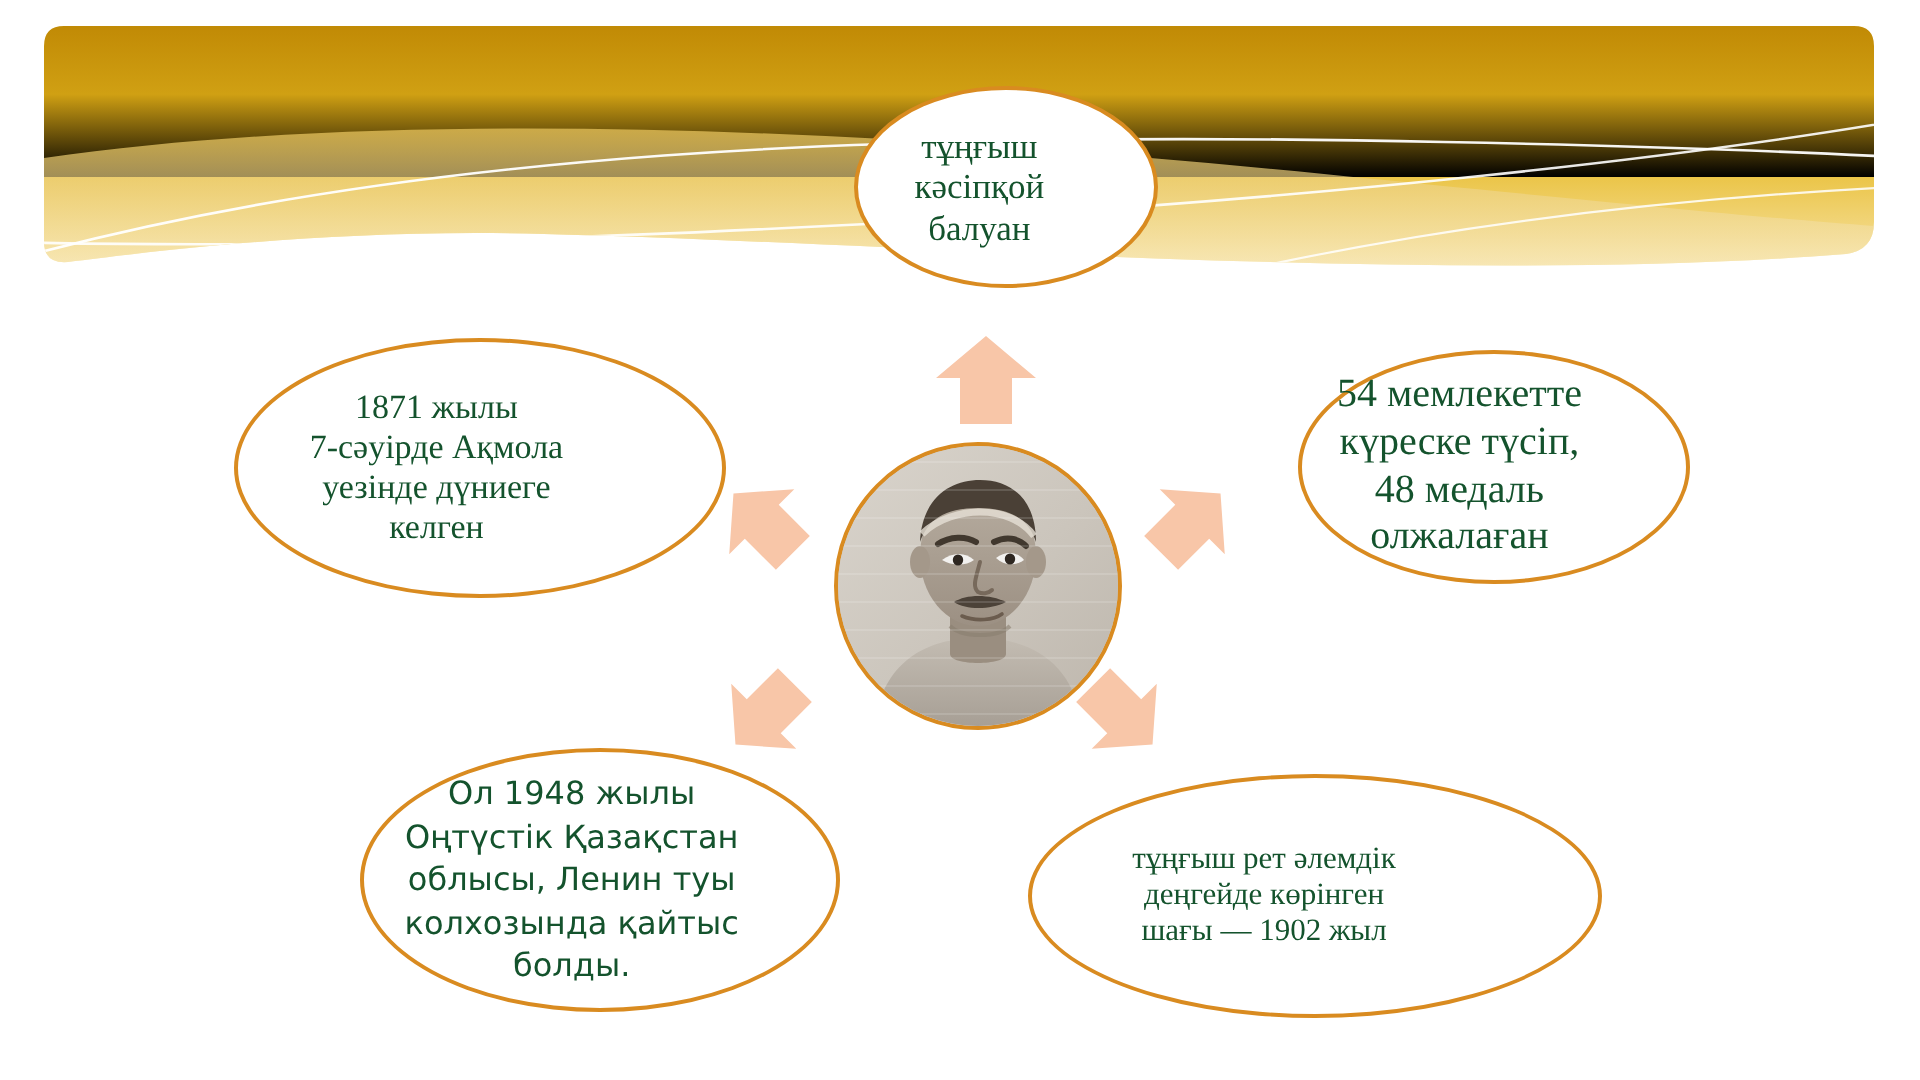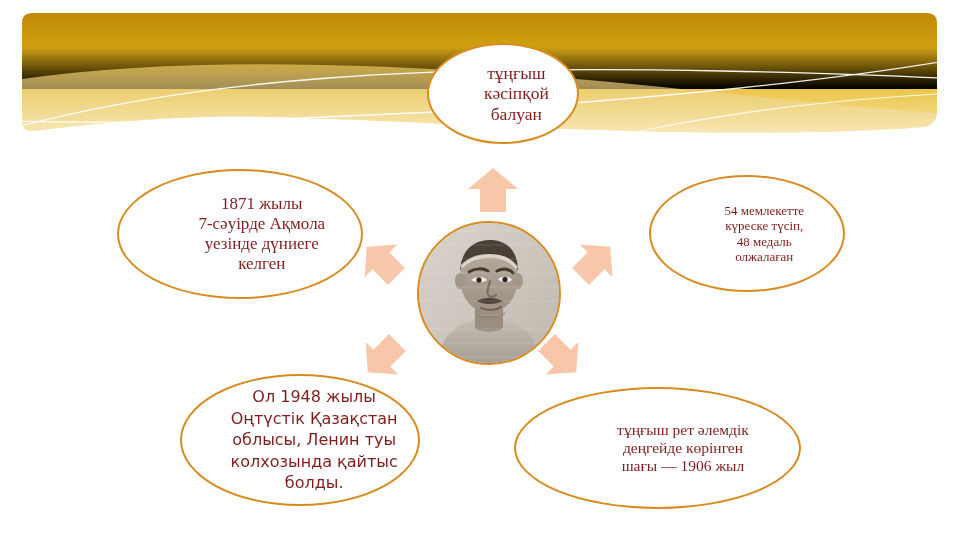--- a/index.html
+++ b/index.html
@@ -32,23 +32,23 @@
   #banner svg { display: block; }
 
   
   .oval {
     position: absolute;
     border: 2px solid #D98B20;
     border-radius: 50%;
     background: #ffffff;
     display: flex;
     align-items: center;
-    justify-content: flex-end;
+    justify-content: flex-start;
     text-align: center;
-    color: #7f1d1d;
+    color: #14532d;
     line-height: 1.18;
   }
   .oval .txt { width: 82%; white-space: pre-line; }
 
   #oval-top {
     left: 427px; top: 43px;
     width: 152px; height: 101px;
     font-size: 17.5px;
     z-index: 6;
   }
@@ -56,21 +56,21 @@
   #oval-left {
     left: 117px; top: 169px;
     width: 246px; height: 130px;
     font-size: 17px;
     font-family: Liberation Serif, serif;
   }
 
   #oval-right {
     left: 649px; top: 175px;
     width: 196px; height: 117px;
-    font-size: 13px;
+    font-size: 20px;
   }
 
   #oval-bottom-left {
     left: 180px; top: 374px;
     width: 240px; height: 132px;
     font-size: 16px;
     font-family: "DejaVu Sans", "Liberation Sans", sans-serif;
     line-height: 1.35;
   }
   #oval-bottom-left .txt { width: 88%; }
@@ -262,16 +262,16 @@
     <span class="txt">Ол 1948 жылы
 Оңтүстік Қазақстан
 облысы, Ленин туы
 колхозында қайтыс
 болды.</span>
   </div>
 
   <div class="oval" id="oval-bottom-right">
     <span class="txt">тұңғыш рет әлемдік
 деңгейде көрінген
-шағы — 1906 жыл</span>
+шағы — 1902 жыл</span>
   </div>
 
 </div>
 
 </body></html>

